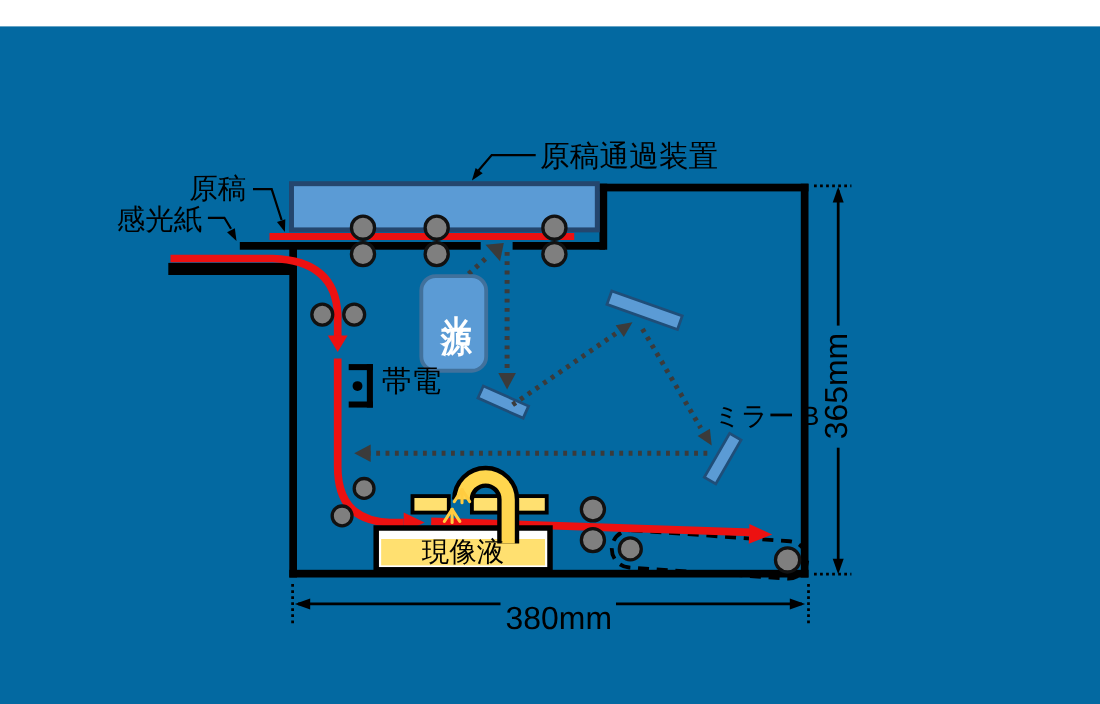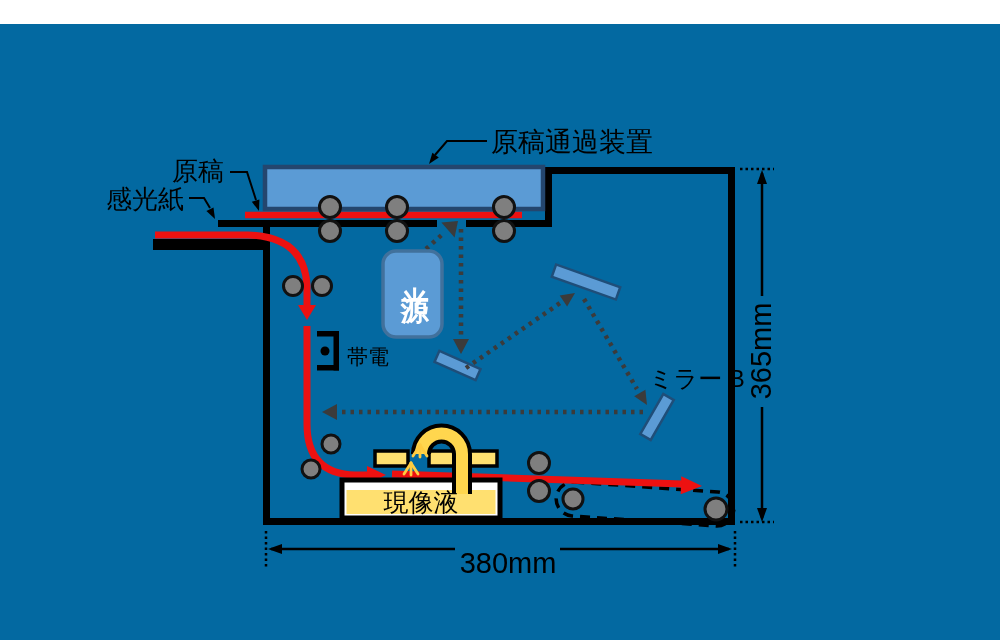--- a/index.html
+++ b/index.html
@@ -3,21 +3,21 @@
 <meta charset="utf-8">
 <style>
   html,body{margin:0;padding:0;background:#fff;}
   #stage{position:relative;width:1000px;height:640px;background:#0369a1;overflow:hidden;
          font-family:"Liberation Sans","DejaVu Sans",sans-serif;margin-top:24px;}
   #stage svg{position:absolute;left:0;top:0;}
   .lbl{position:absolute;color:#000;white-space:nowrap;line-height:1.15;}
   .lbl-feeder{left:491px;top:103px;font-size:27px;}
   .lbl-genko{left:172px;top:133px;font-size:26px;}
   .lbl-kankoshi{left:106px;top:161px;font-size:26px;text-align:center;}
-  .lbl-taiden{left:347px;top:321px;font-size:21px;}
+  .lbl-taiden{left:347px;top:307px;font-size:27px;}
   .lbl-koge{left:398px;top:240px;font-size:28px;color:#ffffff;writing-mode:vertical-rl;
             letter-spacing:10px;font-weight:bold;}
   .lbl-mirror-a{left:489px;top:336px;font-size:24px;}
   .lbl-mirror-b{left:649px;top:341px;font-size:24px;}
   .lbl-lens{left:580px;top:220px;font-size:23px;}
   .lbl-genzoeki{left:342px;top:464px;width:158px;text-align:center;font-size:25px;}
   .lbl-dim380{left:458px;top:523px;width:100px;text-align:center;font-size:29px;}
   .lbl-dim365{left:762px;top:327px;font-size:29px;transform:translate(-50%,-50%) rotate(-90deg);}
 </style>
 </head>

